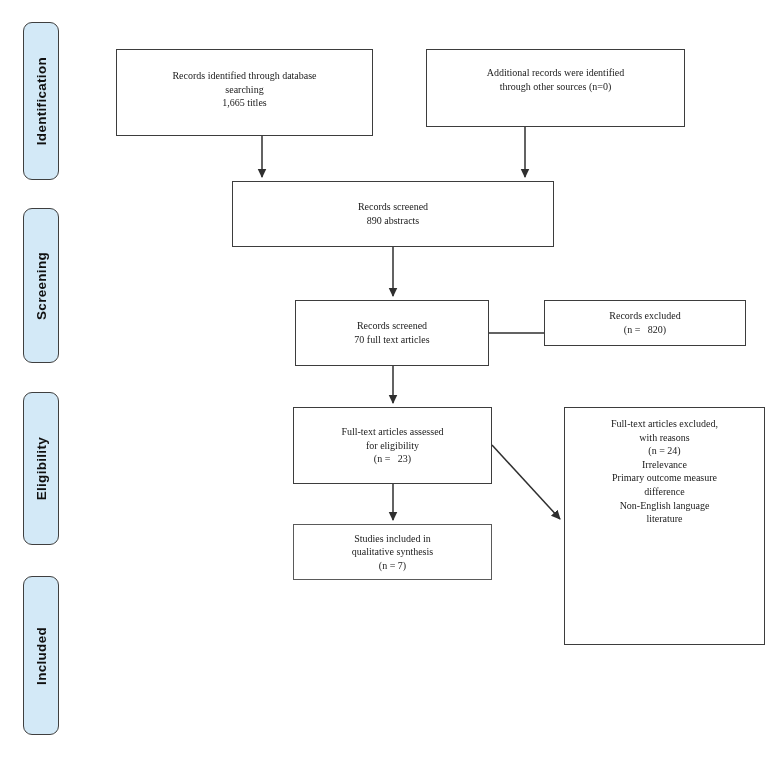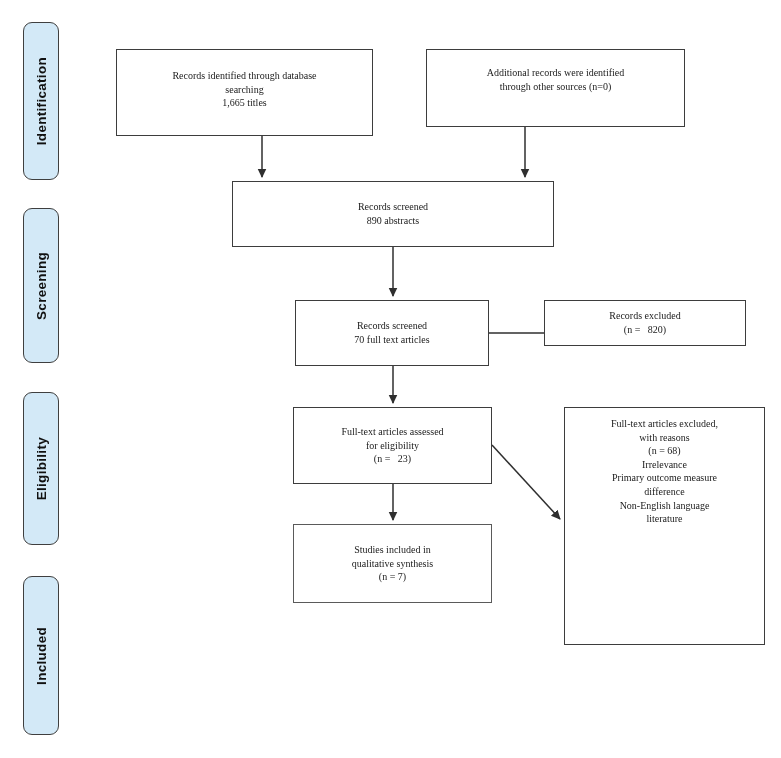--- a/index.html
+++ b/index.html
@@ -71,21 +71,21 @@
     color: var(--text);
     width: 100%;
   }
   .box-identified-db      { left: 116px; top: 49px;  width: 257px; height: 87px;  padding-bottom: 6px; }
   .box-additional-sources { left: 426px; top: 49px;  width: 259px; height: 78px;  padding-bottom: 16px; }
   .box-screened-abstracts { left: 232px; top: 181px; width: 322px; height: 66px; }
   .box-screened-fulltext  { left: 295px; top: 300px; width: 194px; height: 66px; }
   .box-records-excluded   { left: 544px; top: 300px; width: 202px; height: 46px; }
   .box-fulltext-assessed  { left: 293px; top: 407px; width: 199px; height: 77px; align-items: center; }
   .box-fulltext-excluded  { left: 564px; top: 407px; width: 201px; height: 238px; align-items: flex-start; padding-top: 9px; }
-  .box-included-qual      { left: 293px; top: 524px; width: 199px; height: 79px; border-color: #5a5a5a; }
+  .box-included-qual      { left: 293px; top: 524px; width: 199px; height: 56px; border-color: #5a5a5a; }
 </style>
 </head>
 <body>
 
 <div class="canvas">
 
   <svg class="arrows" width="781" height="758" viewBox="0 0 781 758">
     <defs>
       <marker id="ah" markerWidth="11" markerHeight="10" refX="8.5" refY="4.5" orient="auto" markerUnits="userSpaceOnUse">
         <path d="M0,0 L9.5,4.5 L0,9 z" fill="#2f2f2f"></path>
@@ -137,21 +137,21 @@
 (n =&nbsp;&nbsp; 820)</span>
   </div>
   <div class="box box-fulltext-assessed">
     <span class="box-text">Full-text articles assessed
 for eligibility
 (n =&nbsp;&nbsp; 23)</span>
   </div>
   <div class="box box-fulltext-excluded">
     <span class="box-text">Full-text articles excluded,
 with reasons
-(n = 68)
+(n = 24)
 Irrelevance
 Primary outcome measure
 difference
 Non-English language
 literature</span>
   </div>
   <div class="box box-included-qual">
     <span class="box-text">Studies included in
 qualitative synthesis
 (n = 7)</span>

